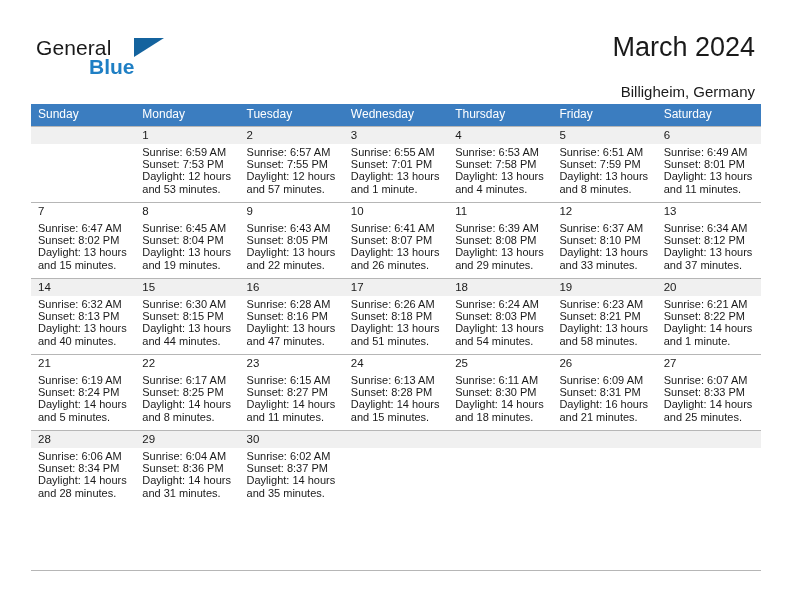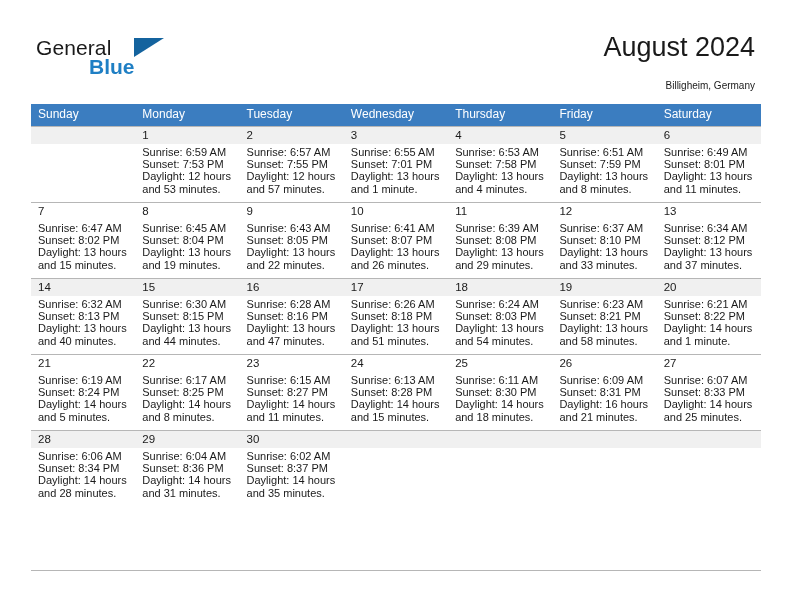--- a/index.html
+++ b/index.html
@@ -69,24 +69,24 @@
     text-align: right;
   }
   .cal-title {
     font-size: 27px;
     font-weight: normal;
     color: #1a1a1a;
     line-height: 34px;
     white-space: nowrap;
   }
   .cal-subtitle {
-    font-size: 10px;
+    font-size: 15px;
     color: #1a1a1a;
     line-height: 20px;
-    margin-top: 12px;
+    margin-top: 18px;
     white-space: nowrap;
   }
 
   
   .calendar {
     position: absolute;
     left: 31px;
     top: 104px;
     width: 730px;
     border-collapse: collapse;
@@ -154,21 +154,21 @@
 
   <div class="header">
 
     <div class="brand">
       <span class="brand-general">General</span>
       <span class="brand-triangle"></span>
       <span class="brand-blue">Blue</span>
     </div>
 
     <div class="title-block">
-      <div class="cal-title">August 2024</div>
+      <div class="cal-title">March 2024</div>
       <div class="cal-subtitle">Billigheim, Germany</div>
     </div>
 
   </div>
 
   <table class="calendar">
     <colgroup>
       <col>
         <col>
         <col>

